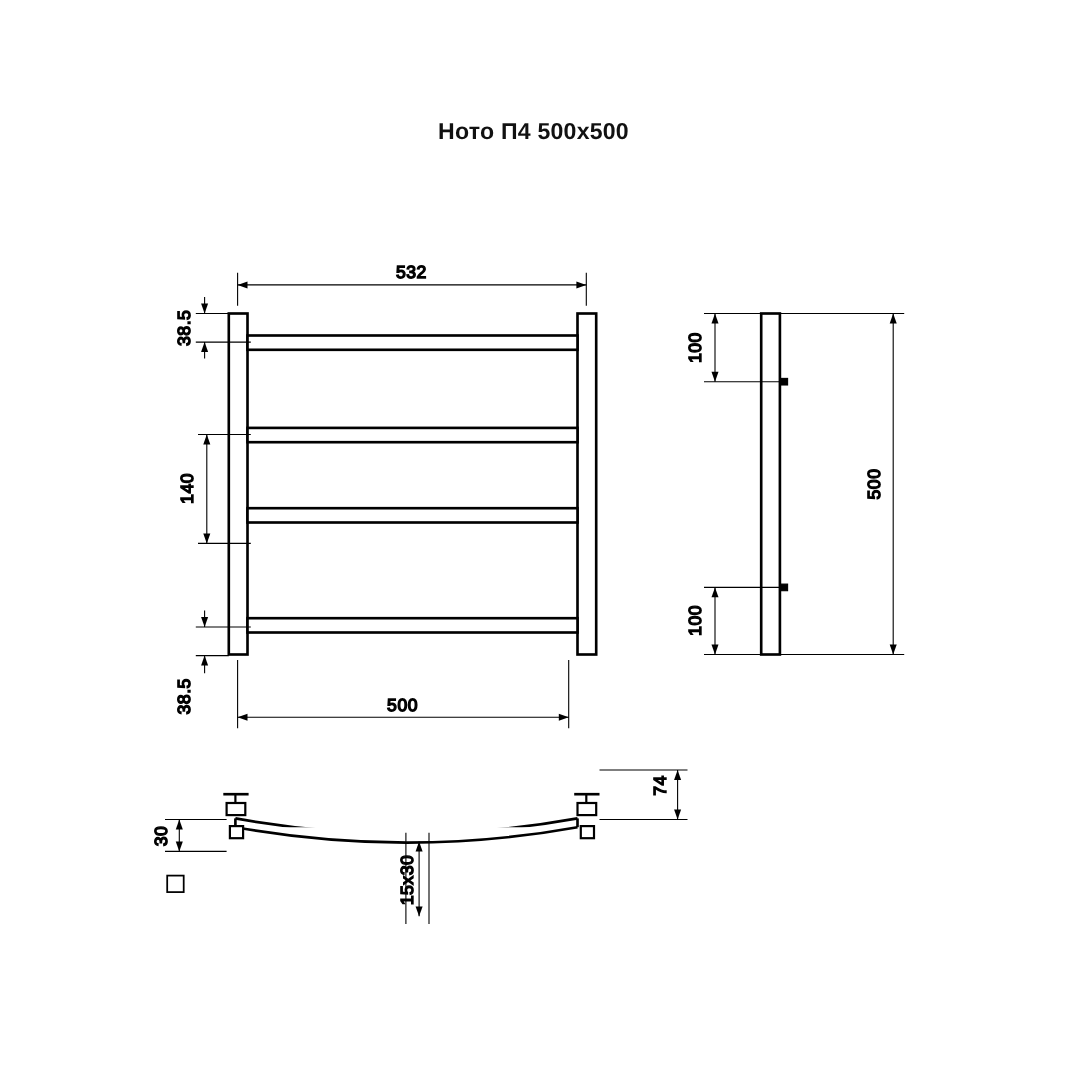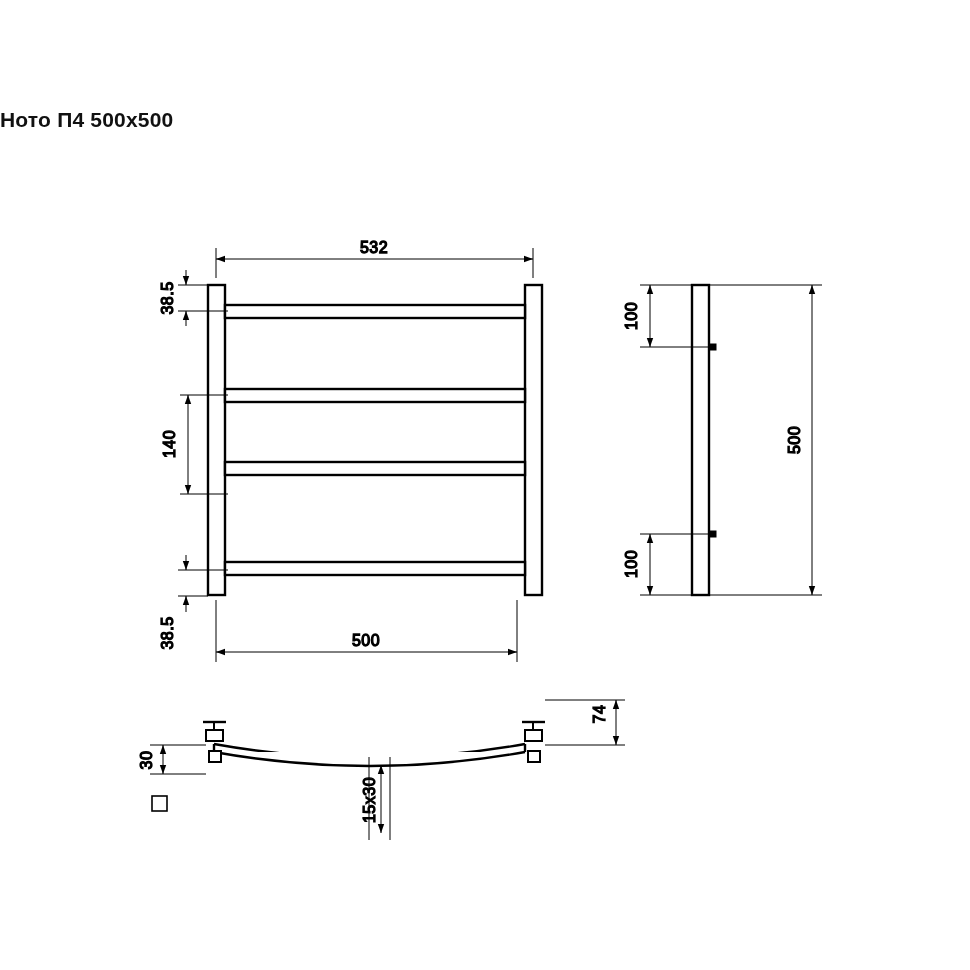--- a/index.html
+++ b/index.html
@@ -19,20 +19,21 @@
     position: absolute;
     left: 0; top: 0;
     width: 970px;
     height: 970px;
   }
   #title {
     position: absolute;
     left: 0;
     top: 108px;
     width: 970px;
+    text-align: center;
     font-size: 21px;
     font-weight: bold;
     letter-spacing: 0.2px;
     color: #111111;
   }
   svg.drawing {
     position: absolute;
     left: 0;
     top: 0;
     width: 970px;

